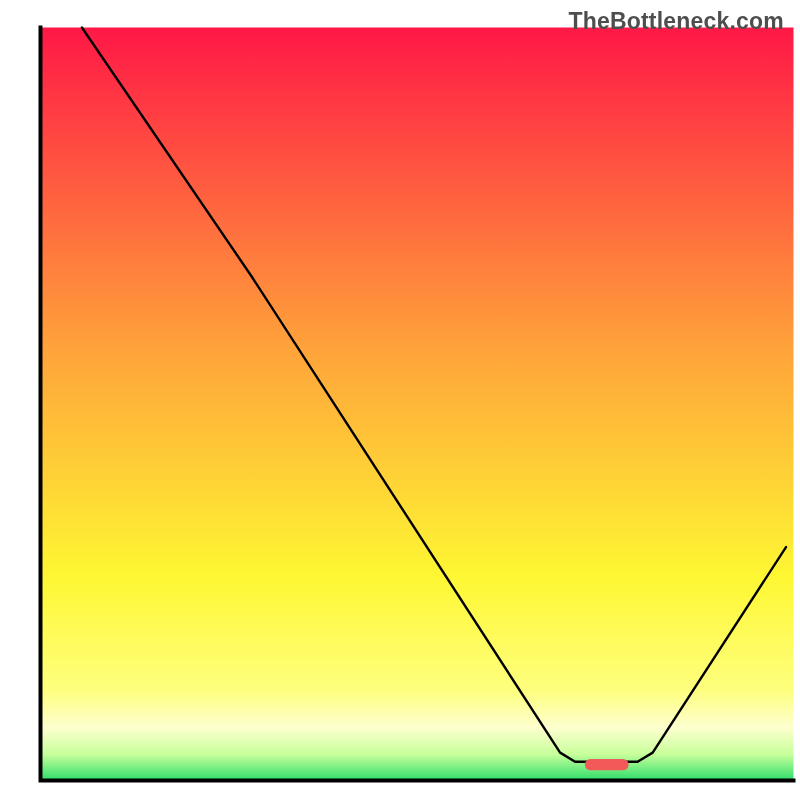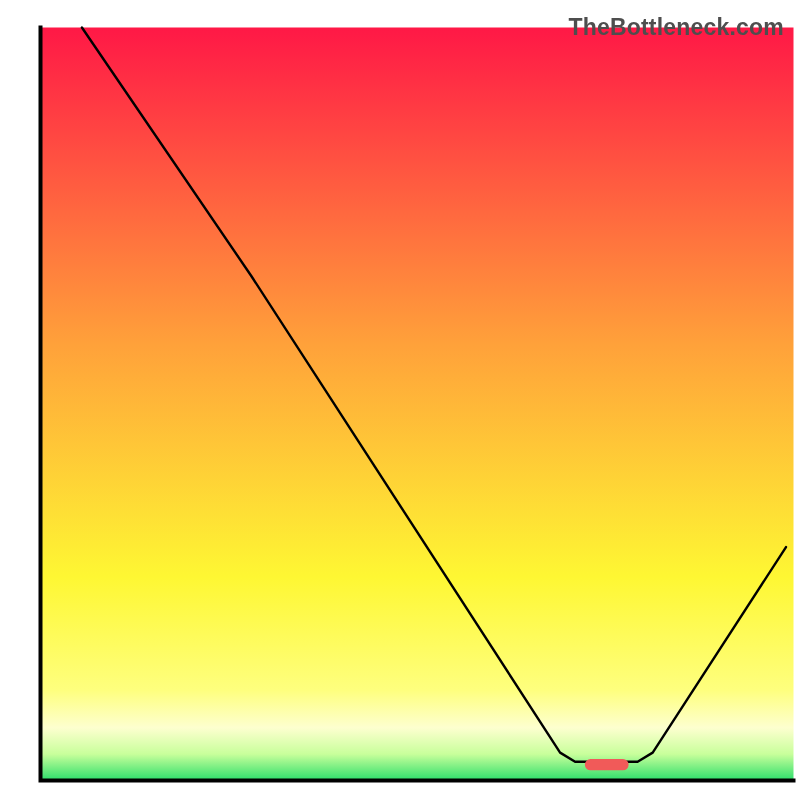--- a/index.html
+++ b/index.html
@@ -11,21 +11,21 @@
     background: #ffffff;
     font-family: Arial, Helvetica, sans-serif;
   }
   .chart-wrap {
     position: relative;
     width: 800px;
     height: 800px;
   }
   .watermark {
     position: absolute;
-    top: 14px;
+    top: 8px;
     right: 16px;
     font-size: 23px;
     font-weight: 700;
     color: #4e4e4e;
     letter-spacing: 0.2px;
     z-index: 20;
   }
   svg.chart {
     position: absolute;
     left: 0;

